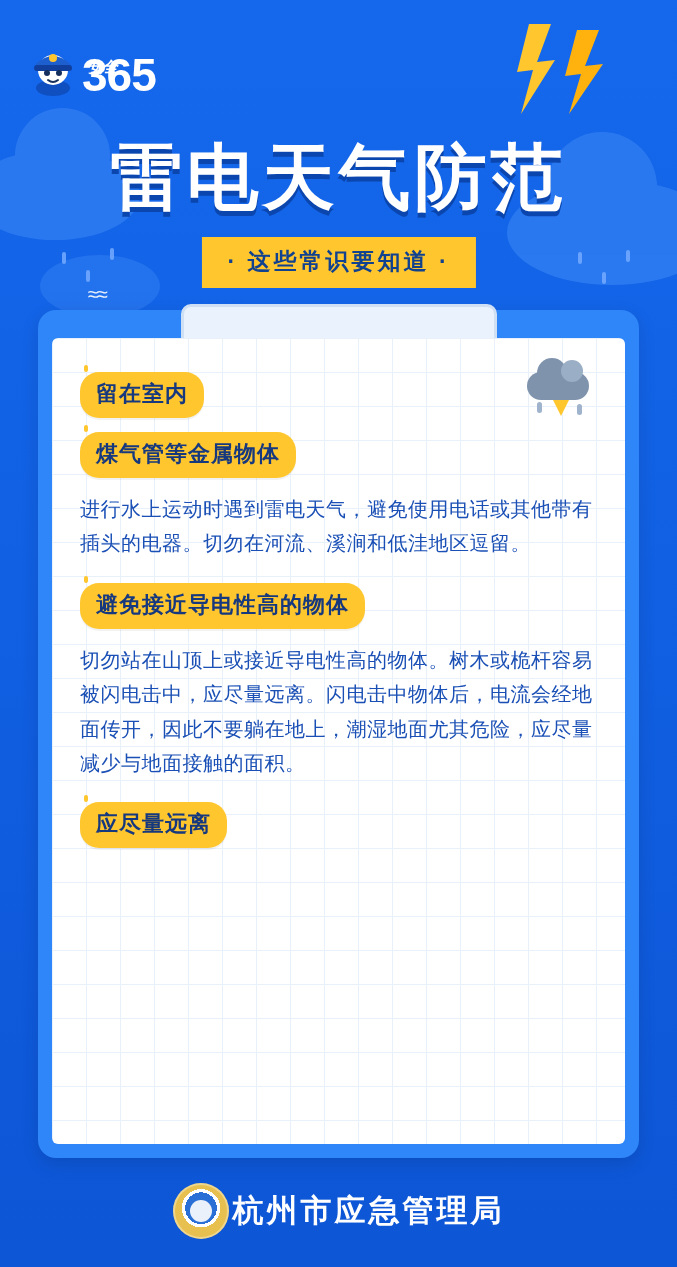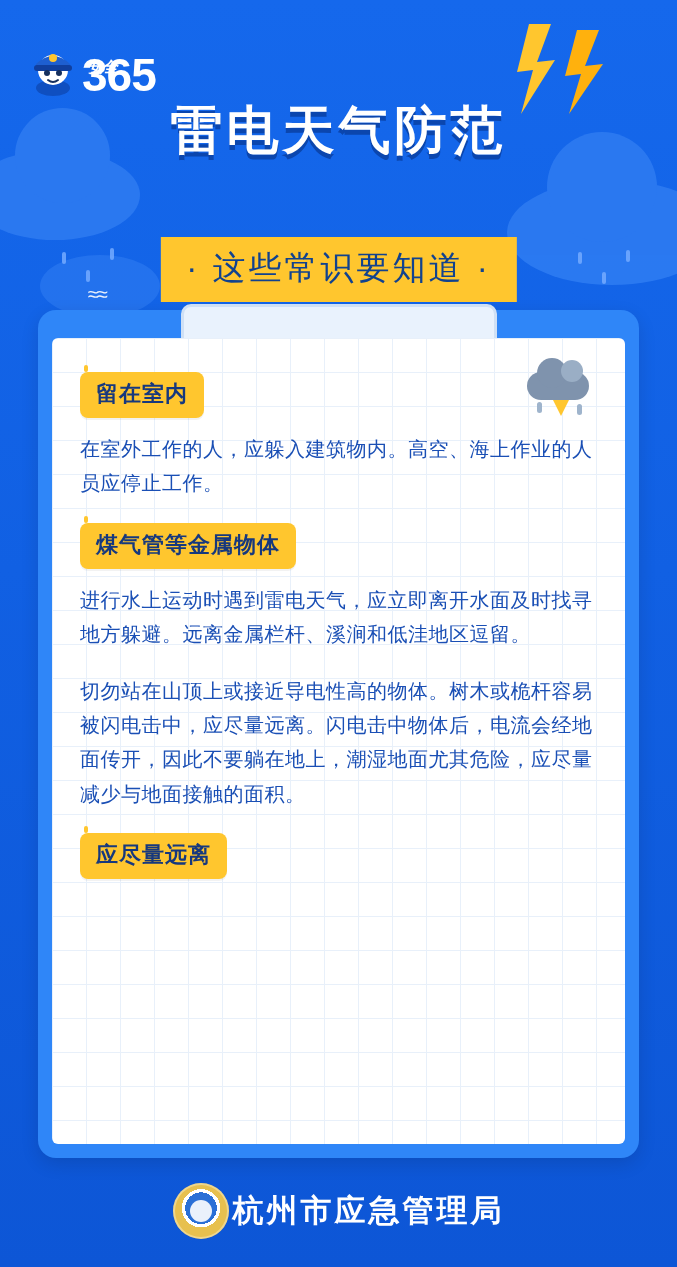--- a/index.html
+++ b/index.html
@@ -77,40 +77,40 @@
     letter-spacing: 1px;
     font-weight: bold;
   }
 
   
   .bolts { position: absolute; right: 56px; top: 24px; width: 110px; height: 90px;}
 
   
   .title {
     position: absolute;
-    top: 96px;
+    top: 130px;
     width: 100%;
     text-align: center;
-    font-size: 52px;
+    font-size: 72px;
     font-weight: bold;
     color: #ffffff;
     letter-spacing: 4px;
     text-shadow: 0 5px 0 #0b46ae;
     font-family: "Liberation Sans", "DejaVu Sans", sans-serif;
   }
   .subtitle-pill {
     position: absolute;
     top: 237px;
     left: 50%;
     transform: translateX(-50%);
     background: #ffc62e;
     border-radius: 0;
     padding: 9px 26px 11px;
-    font-size: 33px;
-    font-weight: normal;
+    font-size: 23px;
+    font-weight: bold;
     color: #11428f;
     letter-spacing: 3px;
     white-space: nowrap;
   }
 
   
   .card-outer {
     position: absolute;
     left: 38px;
     top: 310px;
@@ -161,21 +161,21 @@
     position: relative;
     padding: 34px 28px 20px 28px;
   }
 
   .sec-tag {
     display: inline-block;
     background: #ffc62e;
     color: #16387e;
     font-size: 22px;
     font-weight: bold;
-    border-radius: 8px;
+    border-radius: 19px;
     padding: 7px 16px 9px;
     letter-spacing: 1px;
     margin-bottom: 14px;
     position: relative;
     box-shadow: 0 2px 0 rgba(0,0,0,.05);
   }
   .sec-tag:before {
     content:"";
     position:absolute;
     left: 4px;
@@ -336,30 +336,30 @@
         <div class="storm-cloud"></div>
         <div class="storm-drop" style="left:18px; top:42px;"></div>
         <div class="storm-drop" style="left:58px; top:44px;"></div>
         <div class="storm-bolt"></div>
       </div>
 
       <div class="content">
 
         <div class="section">
           <div class="sec-tag">留在室内</div>
-          <p class="sec-body">在室外工作的人，应躲入建筑物内。高空、海上作业的人员应停止工作。</p>
         </div>
 
 
         <div class="section">
           <div class="sec-tag">煤气管等金属物体</div>
-          <p class="sec-body">进行水上运动时遇到雷电天气，应立即离开水面及时找寻地方躲避。远离金属栏杆、溪涧和低洼地区逗留。</p>
+          <p class="sec-body">进行水上运动时遇到雷电天气，避免使用电话或其他带有插头的电器。切勿在河流、溪涧和低洼地区逗留。</p>
         </div>
 
         <div class="section">
+          <div class="sec-tag">避免接近导电性高的物体</div>
           <p class="sec-body">切勿站在山顶上或接近导电性高的物体。树木或桅杆容易被闪电击中，应尽量远离。闪电击中物体后，电流会经地面传开，因此不要躺在地上，潮湿地面尤其危险，应尽量减少与地面接触的面积。</p>
         </div>
 
         <div class="section">
           <div class="sec-tag">应尽量远离</div>
           
         </div>
 
       </div>
     </div>

